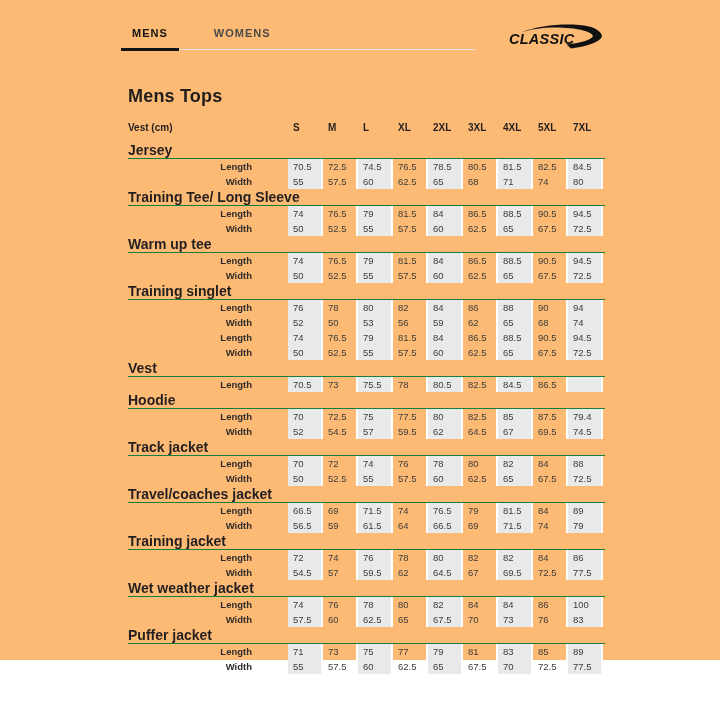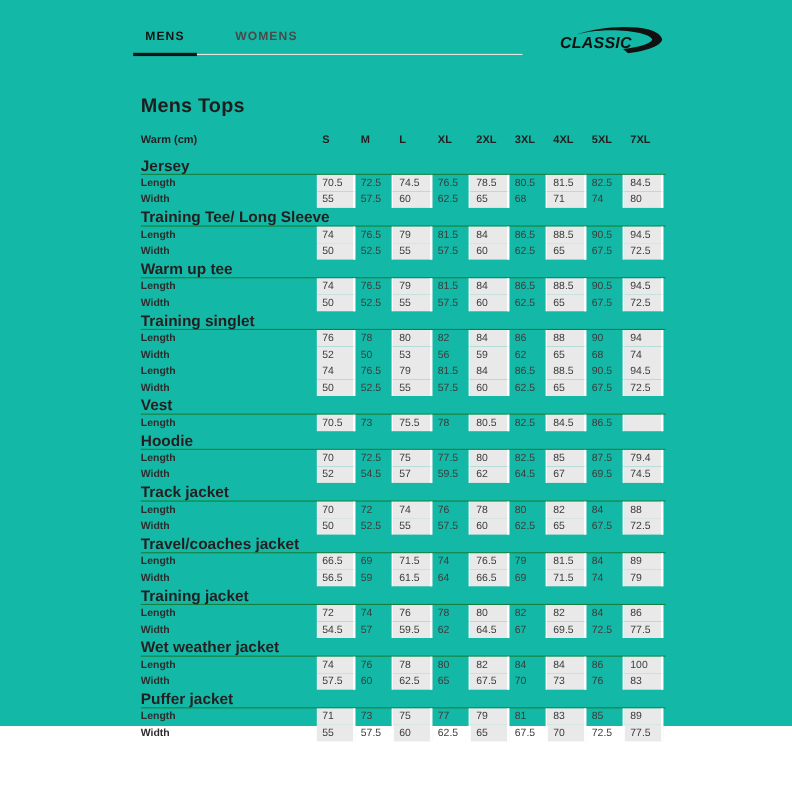--- a/index.html
+++ b/index.html
@@ -1,18 +1,18 @@
 <!DOCTYPE html>
 <html><head>
 <meta charset="utf-8">
 <style>
   * { margin:0; padding:0; box-sizing:border-box; }
   html,body { width:720px; height:720px; background:#ffffff; overflow:hidden;
     font-family:"Liberation Sans", sans-serif; color:#231f20; }
-  .stage { position:relative; width:720px; height:660px; background:#14b8a6; }
+  .stage { position:relative; width:720px; height:660px; background:#fdba74; }
 
   
   .nav { position:absolute; left:121px; top:27px; width:354px;
     display:flex; align-items:flex-end; gap:24px;
     border-bottom:1px solid #e4e4e4; }
   .tab { font-size:11px; font-weight:700; letter-spacing:1px;
     color:#4a4a4a; padding:0 11px 9px 11px; cursor:pointer;
     border-bottom:3px solid transparent; margin-bottom:-2px; white-space:nowrap; }
   .tab.active { color:#141414; border-bottom-color:#141414; }
 
@@ -26,21 +26,21 @@
   .chart { position:absolute; left:128px; top:122px; width:477px; }
   .hdr-row { display:flex; height:20px; align-items:flex-start; }
   .hdr-label { width:160px; font-size:10px; font-weight:700; }
   .hdr-cell { flex:0 0 35px; width:35px; padding-left:5px;
     font-size:10px; font-weight:700; }
 
   .section { }
   .cat-row { height:17px; padding-bottom:3px; border-bottom:1px solid #15803d;
     font-size:14px; font-weight:700; display:flex; align-items:flex-start; }
   .data-row { display:flex; height:15px; align-items:center; }
-  .row-label { width:160px; padding-right:8px; 
+  .row-label { width:160px; padding-right:36px; text-align:right;
     font-size:9.5px; font-weight:700; color:#2e2b2c; }
   .cell { flex:0 0 35px; width:35px; height:15px; line-height:15px;
     padding-left:5px; font-size:9.5px; color:#3c3c3c;
     border-right:2px solid #ffffff; }
   .cell.shade { background:#e9e9e9; }
 </style>
 </head>
 <body>
 
 <div class="stage">
@@ -55,21 +55,21 @@
              C 190 42, 164 52, 130 56 L 121 48
              C 152 45, 172 38, 174 31
              C 172 22, 140 14, 100 14 C 72 14, 46 18, 30 24 Z" fill="#111111"></path>
     <text x="6" y="47" font-family="Liberation Sans, sans-serif" font-size="29" font-weight="bold" font-style="italic" letter-spacing="0.5" fill="#111111">CLASSIC</text>
   </svg>
 
   <div class="title">Mens Tops</div>
 
   <div class="chart">
     <div class="hdr-row">
-      <div class="hdr-label">Warm (cm)</div>
+      <div class="hdr-label">Vest (cm)</div>
 
     <div class="hdr-cell">S</div>
         <div class="hdr-cell">M</div>
         <div class="hdr-cell">L</div>
         <div class="hdr-cell">XL</div>
         <div class="hdr-cell">2XL</div>
         <div class="hdr-cell">3XL</div>
         <div class="hdr-cell">4XL</div>
         <div class="hdr-cell">5XL</div>
         <div class="hdr-cell">7XL</div>

